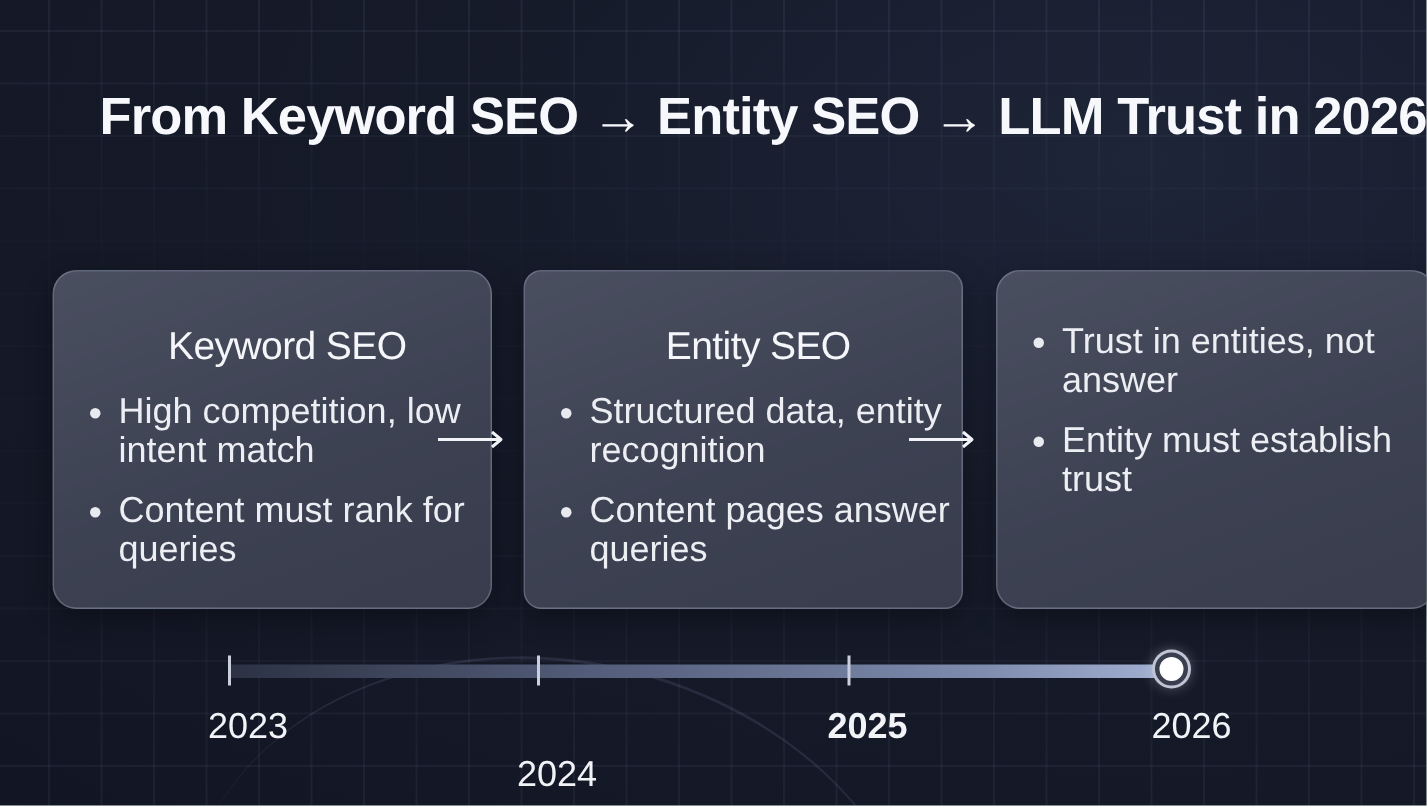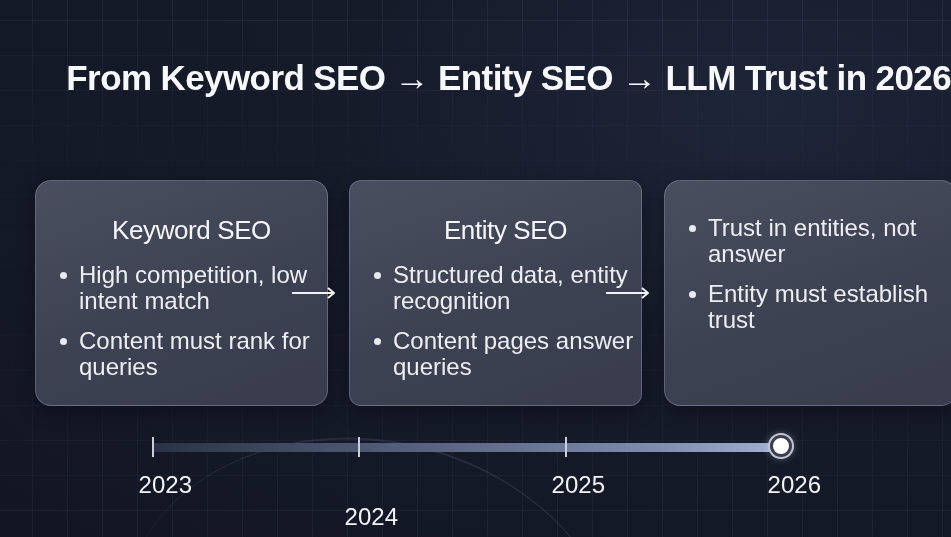--- a/index.html
+++ b/index.html
@@ -127,14 +127,14 @@
 <div class="timeline">
   <div class="track"></div>
   <div class="tick" style="left:0px;"></div>
   <div class="tick" style="left:206px;"></div>
   <div class="tick" style="left:413px;"></div>
   <div class="dot"></div>
 </div>
 
 <div class="year" style="left:152px;">2023</div>
 <div class="year" style="left:358px;margin-top:32px;">2024</div>
-<div class="year" style="left:565px;">2025</div>
+<div class="year" style="left:565px;font-weight:bold;">2025</div>
 <div class="year" style="left:781px;">2026</div>
 
 </body></html>

